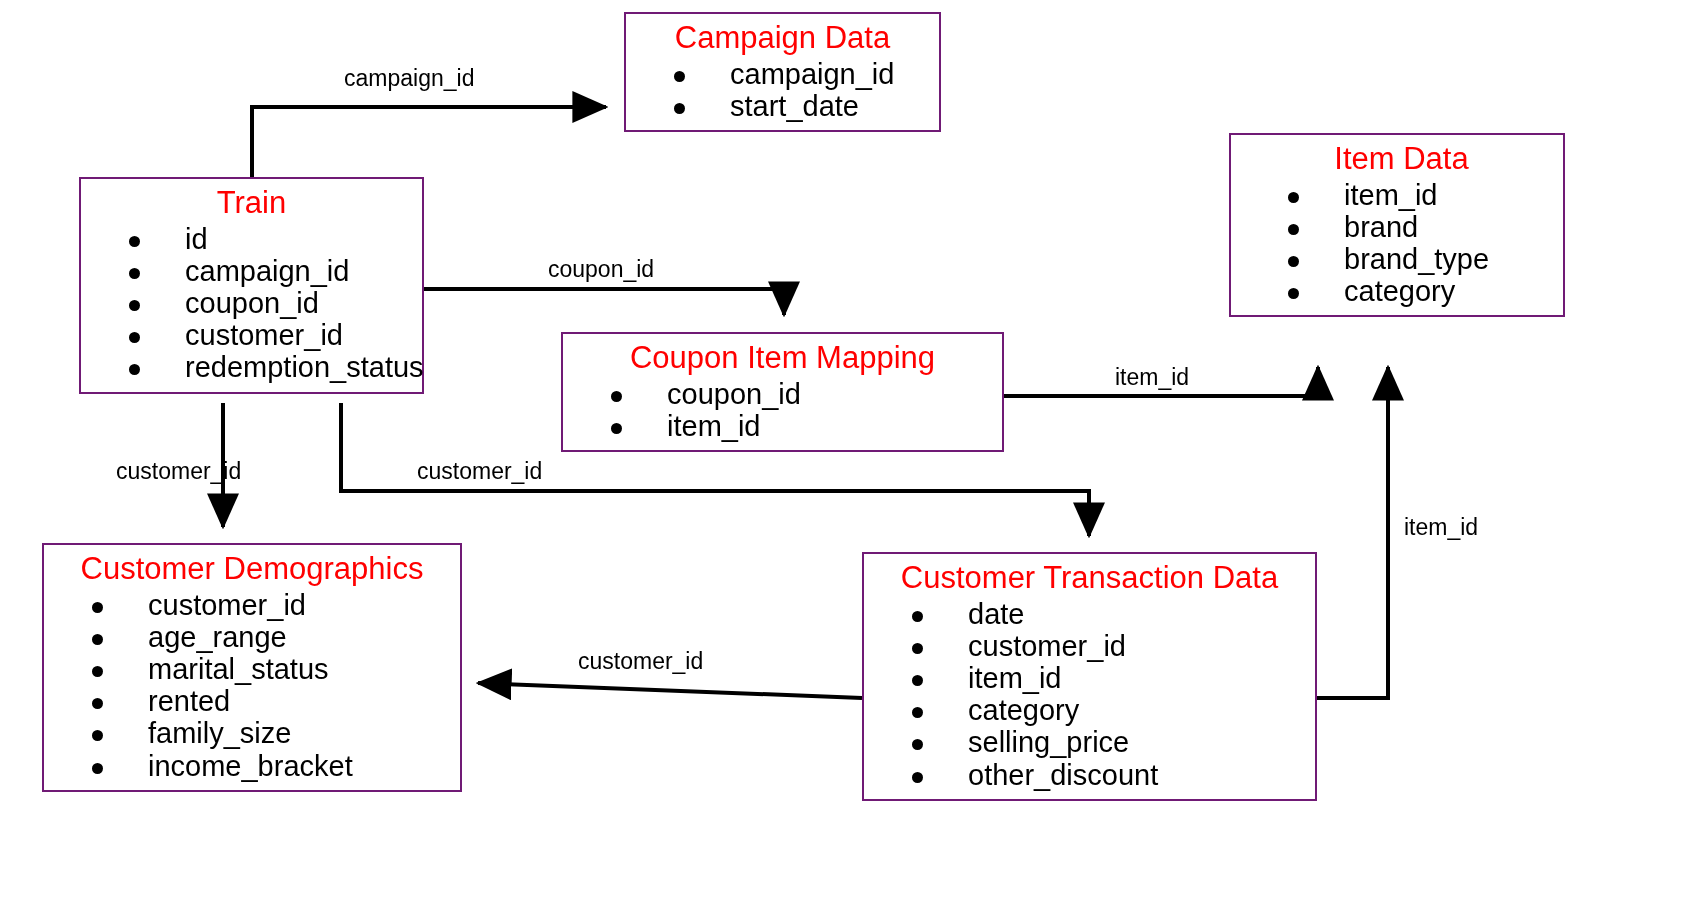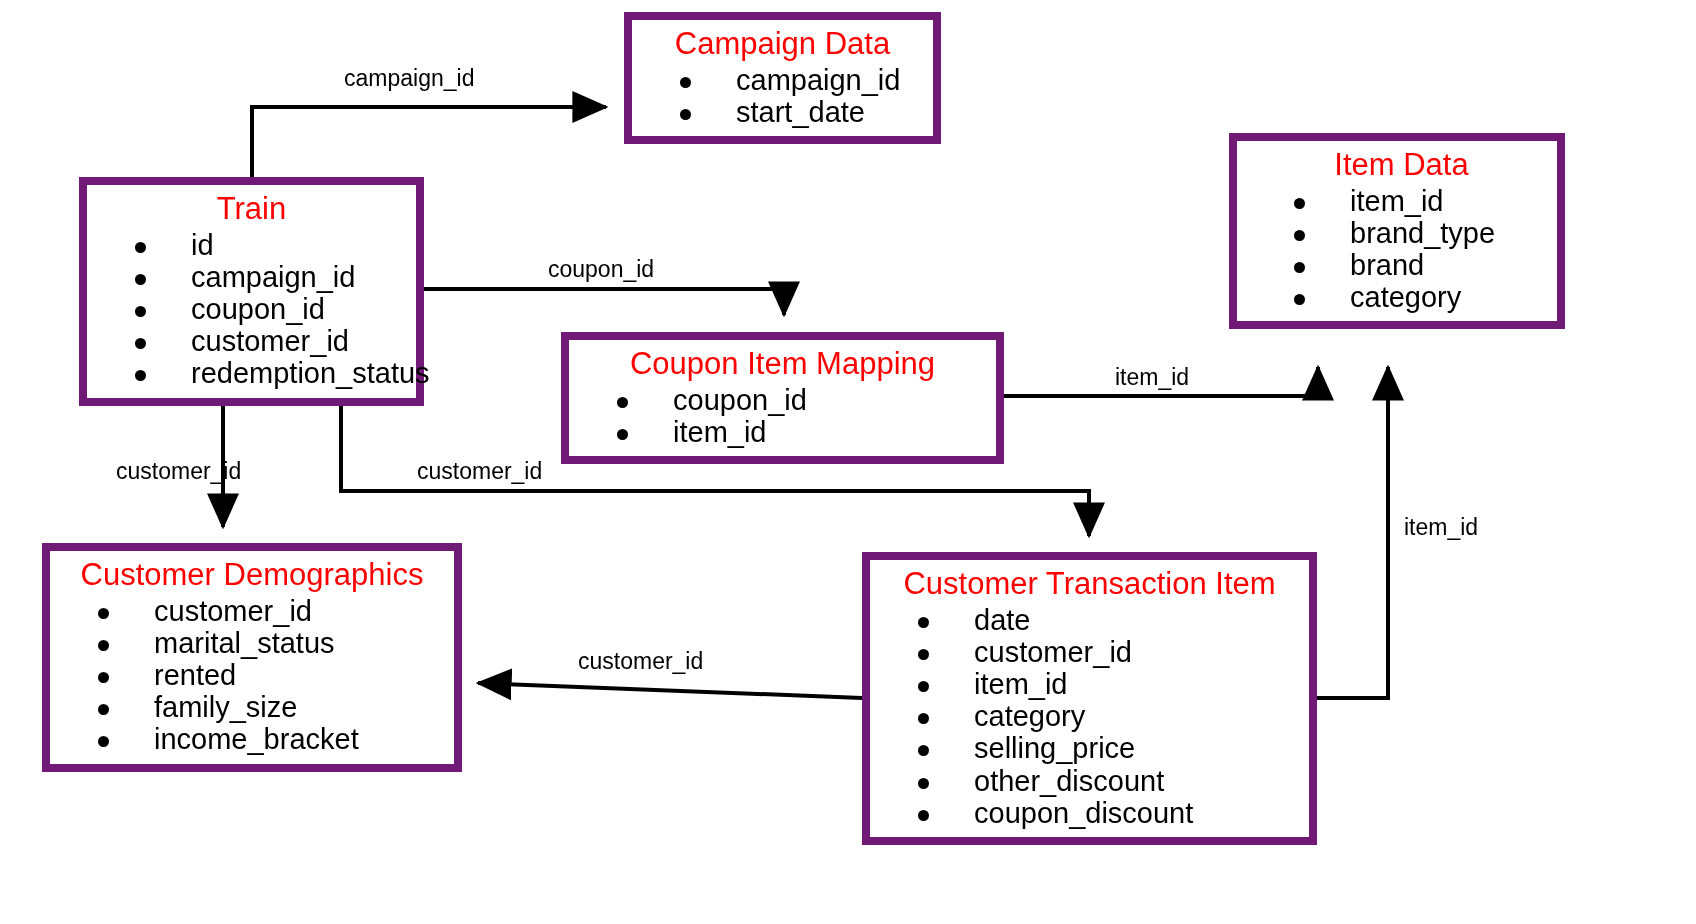--- a/index.html
+++ b/index.html
@@ -22,21 +22,21 @@
     position: absolute;
     left: 0;
     top: 0;
     width: 1696px;
     height: 924px;
     pointer-events: none;
   }
   .entity {
     position: absolute;
     box-sizing: border-box;
-    border: 8px solid #701a75;
+    border: 2px solid #701a75;
     background: #ffffff;
     padding: 4px 0 8px 0;
   }
   .entity-title {
     color: #ff0000;
     text-align: center;
     font-size: 31px;
     line-height: 1.18;
     white-space: nowrap;
     font-weight: normal;
@@ -147,55 +147,55 @@
       <li class="field-item">coupon_id</li>
       <li class="field-item">customer_id</li>
       <li class="field-item">redemption_status</li>
     </ul>
   </div>
 
   <div class="entity" id="ent-item">
     <div class="entity-title">Item Data</div>
     <ul class="field-list">
       <li class="field-item">item_id</li>
+      <li class="field-item">brand</li>
       <li class="field-item">brand_type</li>
-      <li class="field-item">brand</li>
       <li class="field-item">category</li>
     </ul>
   </div>
 
   <div class="entity" id="ent-coupon-map">
     <div class="entity-title">Coupon Item Mapping</div>
     <ul class="field-list">
       <li class="field-item">coupon_id</li>
       <li class="field-item">item_id</li>
     </ul>
   </div>
 
   <div class="entity" id="ent-demo">
     <div class="entity-title">Customer Demographics</div>
     <ul class="field-list">
       <li class="field-item">customer_id</li>
+      <li class="field-item">age_range</li>
       <li class="field-item">marital_status</li>
       <li class="field-item">rented</li>
       <li class="field-item">family_size</li>
       <li class="field-item">income_bracket</li>
     </ul>
   </div>
 
   <div class="entity" id="ent-txn">
-    <div class="entity-title">Customer Transaction Item</div>
+    <div class="entity-title">Customer Transaction Data</div>
     <ul class="field-list">
       <li class="field-item">date</li>
       <li class="field-item">customer_id</li>
       <li class="field-item">item_id</li>
       <li class="field-item">category</li>
       <li class="field-item">selling_price</li>
       <li class="field-item">other_discount</li>
-      <li class="field-item">coupon_discount</li>
     </ul>
   </div>
 
   <div class="edge-label" id="lbl-campaign-id">campaign_id</div>
 
   <div class="edge-label" id="lbl-coupon-id">coupon_id</div>
 
   <div class="edge-label" id="lbl-item-id-map">item_id</div>
 
   <div class="edge-label" id="lbl-customer-id-train-demo">customer_id</div>

